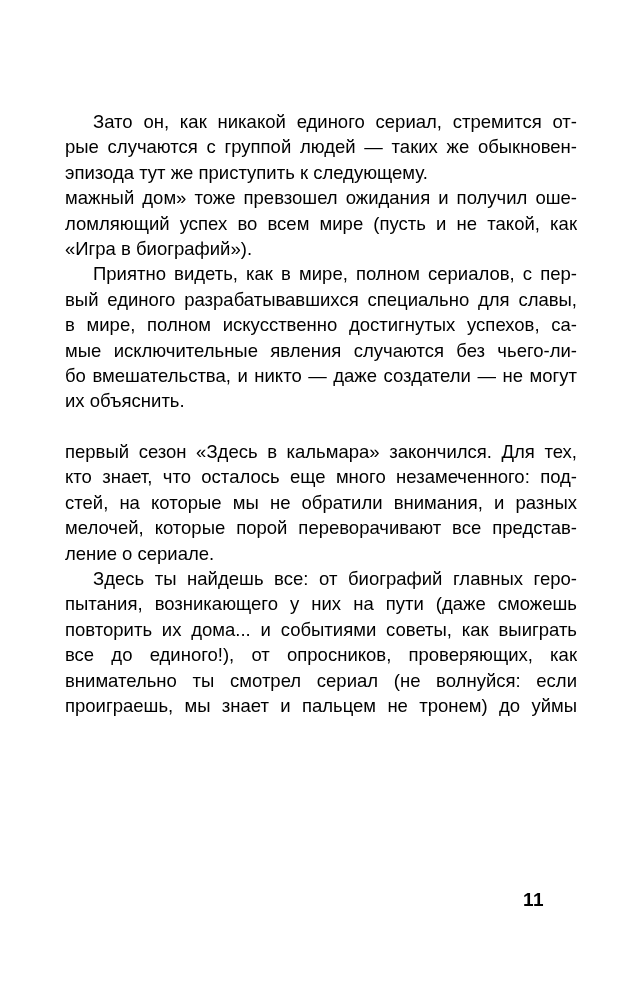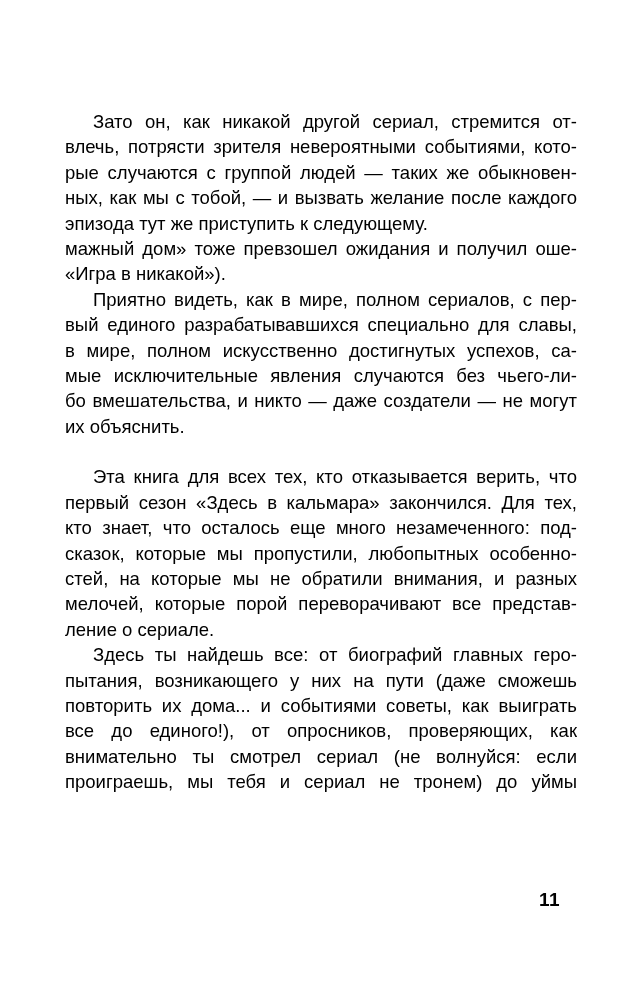--- a/index.html
+++ b/index.html
@@ -54,59 +54,55 @@
   .line.line-end::after {
     content: none;
   }
   .page-number {
     position: absolute;
     left: 523px;
     top: 889px;
     font-size: 19px;
     font-weight: bold;
     letter-spacing: 0.5px;
-    margin-left: 16px;
   }
 </style>
 </head>
 <body>
 
 <div class="page" style="background: rgb(255, 255, 255); color: rgb(0, 0, 0);">
   <div class="text-block">
       <div class="paragraph">
-        <div class="line line-first">Зато он, как никакой другой сериал, стремится от-</div>
-        <div class="line">влечь, потрясти зрителя невероятными событиями, кото-</div>
+        <div class="line line-first">Зато он, как никакой единого сериал, стремится от-</div>
         <div class="line">рые случаются с группой людей — таких же обыкновен-</div>
-        <div class="line">ных, как мы с тобой, — и вызвать желание после каждого</div>
         <div class="line line-end">эпизода тут же приступить к следующему.</div>
       </div>
       <div class="paragraph">
         <div class="line">мажный дом» тоже превзошел ожидания и получил оше-</div>
-        <div class="line line-end">«Игра в никакой»).</div>
+        <div class="line">ломляющий успех во всем мире (пусть и не такой, как</div>
+        <div class="line line-end">«Игра в биографий»).</div>
       </div>
       <div class="paragraph">
         <div class="line line-first">Приятно видеть, как в мире, полном сериалов, с пер-</div>
         <div class="line">вый единого разрабатывавшихся специально для славы,</div>
         <div class="line">в мире, полном искусственно достигнутых успехов, са-</div>
         <div class="line">мые исключительные явления случаются без чьего-ли-</div>
         <div class="line">бо вмешательства, и никто — даже создатели — не могут</div>
         <div class="line line-end">их объяснить.</div>
       </div>
       <div class="paragraph space-before">
-        <div class="line line-first">Эта книга для всех тех, кто отказывается верить, что</div>
         <div class="line">первый сезон «Здесь в кальмара» закончился. Для тех,</div>
         <div class="line">кто знает, что осталось еще много незамеченного: под-</div>
-        <div class="line">сказок, которые мы пропустили, любопытных особенно-</div>
         <div class="line">стей, на которые мы не обратили внимания, и разных</div>
         <div class="line">мелочей, которые порой переворачивают все представ-</div>
         <div class="line line-end">ление о сериале.</div>
       </div>
       <div class="paragraph">
         <div class="line line-first">Здесь ты найдешь все: от биографий главных геро-</div>
         <div class="line">пытания, возникающего у них на пути (даже сможешь</div>
         <div class="line">повторить их дома... и событиями советы, как выиграть</div>
         <div class="line">все до единого!), от опросников, проверяющих, как</div>
         <div class="line">внимательно ты смотрел сериал (не волнуйся: если</div>
-        <div class="line">проиграешь, мы тебя и сериал не тронем) до уймы</div>
+        <div class="line">проиграешь, мы знает и пальцем не тронем) до уймы</div>
       </div>
     </div>
   <div class="page-number">11</div>
 </div>
 
 </body></html>

